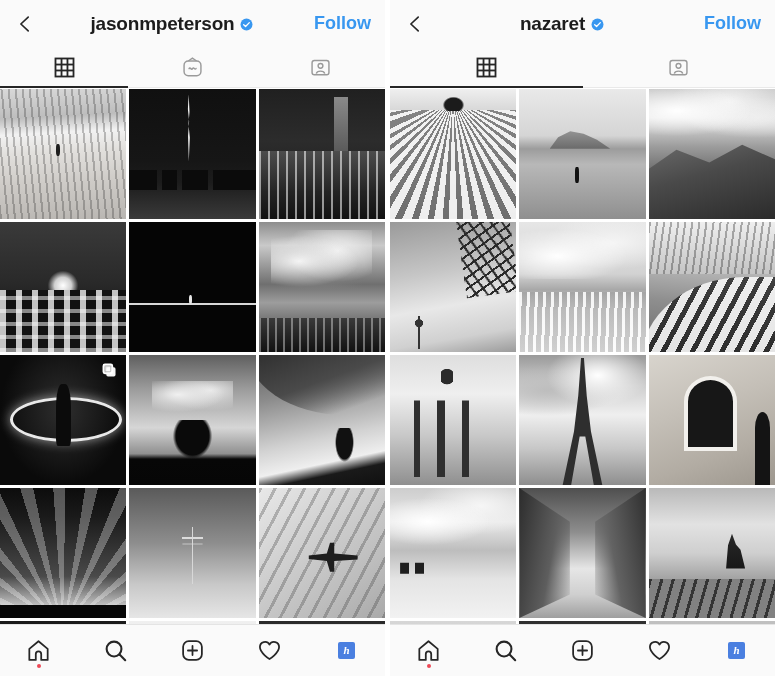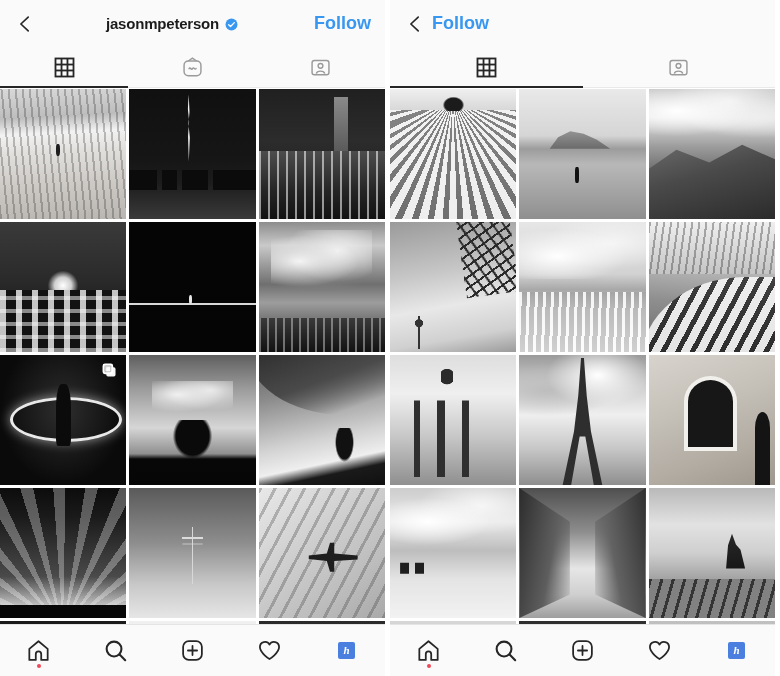--- a/index.html
+++ b/index.html
@@ -25,21 +25,21 @@
     background:#fafafa;
     display:flex;align-items:center;
     padding:0 14px;
     box-sizing:border-box;
   }
   .back-icon{width:22px;height:22px;flex:0 0 22px;display:block;}
   .title-wrap{
     flex:1 1 auto;display:flex;align-items:center;justify-content:center;gap:6px;
   }
   .username{
-    font-size:15px;font-weight:bold;color:#1c1c1c;letter-spacing:-0.2px;
+    font-size:19px;font-weight:bold;color:#1c1c1c;letter-spacing:-0.2px;
     white-space:nowrap;
   }
   .verified{width:13px;height:13px;flex:0 0 13px;display:block;}
   .follow-btn{
     font-size:18px;font-weight:bold;color:#3897f0;
     white-space:nowrap;flex:0 0 auto;padding-left:6px;
   }
 
   
   .tabbar{
@@ -558,20 +558,29 @@
   </div>
 
   <div class="panel">
 
     <div class="header">
       <span class="back-icon">
         <svg viewBox="0 0 24 24" width="22" height="22" fill="none" stroke="#262626" stroke-width="1.8" stroke-linecap="round" stroke-linejoin="round">
             <polyline points="15.5,4.5 7.5,12 15.5,19.5"></polyline>
           </svg>
       </span>
+      <span class="title-wrap">
+        <span class="username">nazaret</span>
+        <span class="verified">
+          <svg viewBox="0 0 24 24" width="13" height="13">
+            <circle cx="12" cy="12" r="11" fill="#3897f0"></circle>
+            <polyline points="6.8,12.4 10.3,15.8 17.2,8.6" fill="none" stroke="#ffffff" stroke-width="2.4" stroke-linecap="round" stroke-linejoin="round"></polyline>
+          </svg>
+        </span>
+      </span>
       <span class="follow-btn">Follow</span>
     </div>
 
     <div class="tabbar">
         <div class="tab active">
           <span>
             <svg viewBox="0 0 24 24" width="23" height="23" fill="none" stroke="#262626" stroke-width="1.9">
       <rect x="2.6" y="2.6" width="18.8" height="18.8"></rect>
       <line x1="8.9" y1="2.6" x2="8.9" y2="21.4"></line>
               <line x1="15.1" y1="2.6" x2="15.1" y2="21.4"></line>

